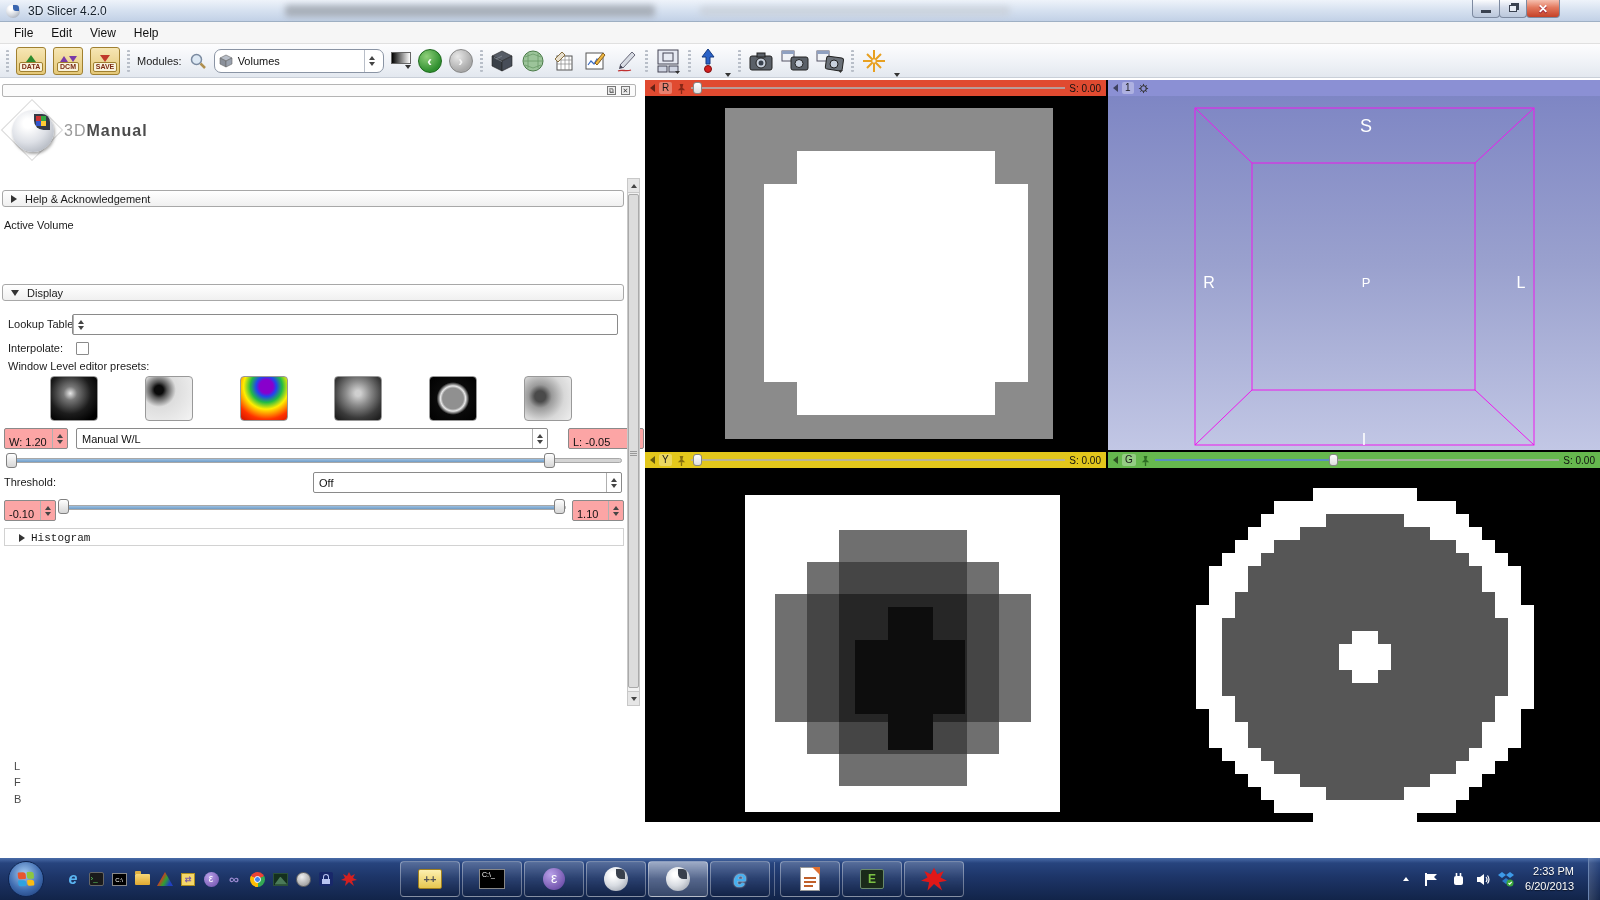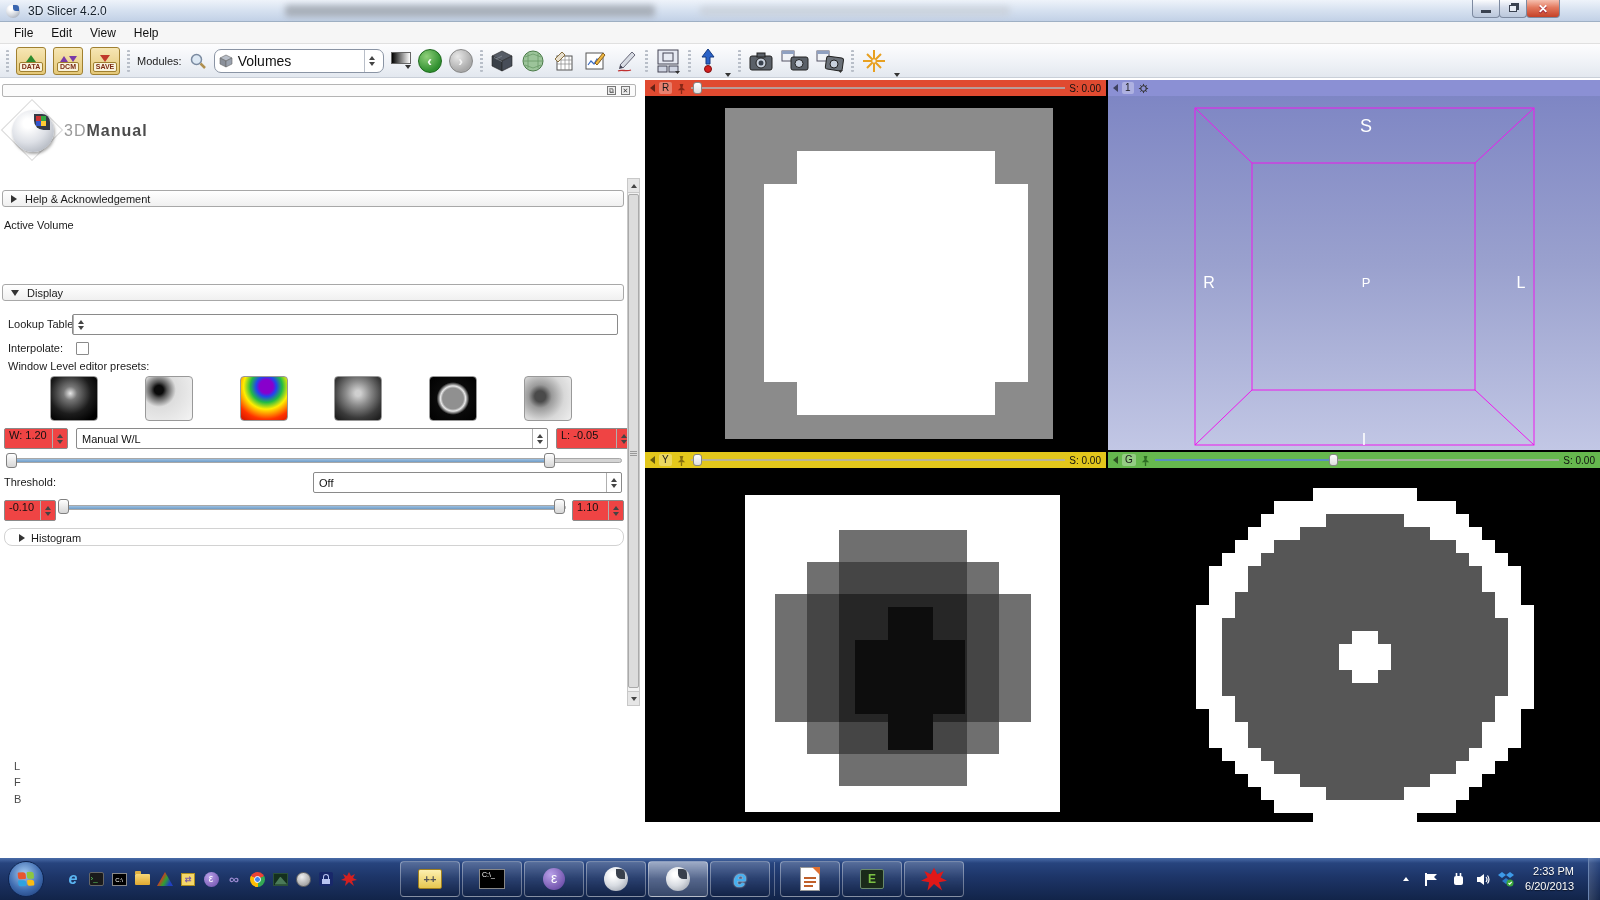--- a/index.html
+++ b/index.html
@@ -43,21 +43,21 @@
     border-radius:2px; padding:0 2px; margin-bottom:2px; line-height:8px; }
   .arrow-up { width:0; height:0; border-left:5px solid transparent; border-right:5px solid transparent; border-bottom:7px solid #2e8b2e; }
   .arrow-dn { width:0; height:0; border-left:5px solid transparent; border-right:5px solid transparent; border-top:7px solid #c0392b; }
   .arrow-ud { display:flex; gap:1px; }
   .arrow-ud i { display:block; width:0; height:0; }
   .arrow-ud .u { border-left:4px solid transparent; border-right:4px solid transparent; border-bottom:6px solid #7a3aa8; }
   .arrow-ud .d { border-left:4px solid transparent; border-right:4px solid transparent; border-top:6px solid #7a3aa8; }
   .modules-label { font-size:11px; color:#222; }
   .mod-combo { width:170px; height:24px; background:#fff; border:1px solid #8a94a4; border-radius:7px;
     display:flex; align-items:center; padding:0 4px; gap:5px; position:relative; }
-  .mod-combo .txt { font-size:14px; color:#111; flex:1; }
+  .mod-combo .txt { font-size:11px; color:#111; flex:1; }
   .combo-spin { width:15px; align-self:stretch; border-left:1px solid #b8bec8; display:flex; flex-direction:column; align-items:center; justify-content:center; gap:2px; }
   .tri-u3 { width:0;height:0;border-left:3px solid transparent;border-right:3px solid transparent;border-bottom:4px solid #444; }
   .tri-d3 { width:0;height:0;border-left:3px solid transparent;border-right:3px solid transparent;border-top:4px solid #444; }
   .tri-d3s { width:0;height:0;border-left:3px solid transparent;border-right:3px solid transparent;border-top:4px solid #333; align-self:flex-end; }
   .swatch { width:20px; height:12px; background:linear-gradient(90deg,#000,#fff); border:1px solid #666; }
   .navbtn { width:24px; height:24px; border-radius:50%; display:flex; align-items:center; justify-content:center;
     color:#fff; font-weight:bold; font-size:14px; }
   .navbtn.back { background:radial-gradient(circle at 35% 30%,#8fd07a,#2f8f2f 70%); border:1px solid #1e6a1e; }
   .navbtn.fwd { background:radial-gradient(circle at 35% 30%,#e8e8e8,#a8a8a8 70%); border:1px solid #888; color:#f4f4f4; }
 
@@ -78,38 +78,38 @@
 
   .secbar { left:2px; width:622px; height:17px; border:1px solid #a8a8a8; border-radius:3px;
     background:linear-gradient(#ffffff,#f0f0f0); display:flex; align-items:center; gap:8px; padding-left:8px; }
   .secbar .lbl { font-size:11px; color:#1a1a1a; }
   .tri-r { width:0; height:0; border-left:6px solid #333; border-top:4px solid transparent; border-bottom:4px solid transparent; }
   .tri-d { width:0; height:0; border-top:6px solid #333; border-left:4px solid transparent; border-right:4px solid transparent; }
 
   .flabel { font-size:11px; color:#1a1a1a; }
   .combo { height:21px; background:#fff; border:1px solid #8a8a8a; border-radius:2px; display:flex; align-items:center; }
   .combo .txt { font-size:11px; color:#111; padding-left:5px; flex:1; }
-  .spinbox { height:21px; background:#ef4444; border:1px solid #8a8a8a; border-radius:2px; display:flex; align-items:flex-start; }
+  .spinbox { height:21px; background:#fca5a5; border:1px solid #8a8a8a; border-radius:2px; display:flex; align-items:flex-end; }
   .spinbox .txt { font-size:11px; color:#111; padding-left:4px; flex:1; }
   .spin-arrows { width:15px; align-self:stretch; border-left:1px solid #b0b0b0; display:flex; flex-direction:column; align-items:center; justify-content:center; gap:2px; }
   .checkbox { width:13px; height:13px; border:1px solid #8a8a8a; background:#fff; border-radius:1px; }
 
   .thumb { top:298px; width:48px; height:45px; border:1px solid #999; border-radius:4px; }
   .t1 { background:radial-gradient(ellipse at 42% 38%,#e8e8e8 0%,#777 18%,#1c1c1c 55%,#000 85%); }
   .t2 { background:radial-gradient(circle at 28% 30%,#0a0a0a 10%,#555 18%,#ddd 38%,#f4f4f4 100%); }
   .t3 { background:radial-gradient(circle at 55% 22%,#8800cc 0 16%,#2244ee 24%,#22bb44 38%,#ffee00 54%,#ff3300 78%,#cc1100 100%); }
   .t4 { background:radial-gradient(circle at 50% 38%,#cfcfcf 8%,#8a8a8a 35%,#3a3a3a 70%,#161616 100%); }
   .t5 { background:radial-gradient(circle at 50% 50%,#909090 0 33%,#e8e8e8 40%,#0a0a0a 52%,#000 100%); }
   .t6 { background:radial-gradient(circle at 33% 45%,#4a4a4a 0 14%,#9a9a9a 30%,#d8d8d8 62%,#efefef 100%); }
 
   .slider-track { height:5px; background:#d4d4d4; border:1px solid #a8a8a8; border-radius:3px; }
   .slider-fill { position:absolute; top:0; bottom:0; background:linear-gradient(#9cc0e2,#6f9cc6); border-radius:3px; }
   .slider-handle { position:absolute; width:11px; height:15px; background:linear-gradient(#ffffff,#d6d6d6); border:1px solid #808080; border-radius:3px; }
 
-  .groovebox { border:1px solid #d2d2d2; box-shadow:inset 0 0 0 1px #fff; border-radius:8px; }
+  .groovebox { border:1px solid #d2d2d2; box-shadow:inset 0 0 0 1px #fff; border-radius:0;font-family:Liberation Mono, monospace; }
   .groove-label { position:absolute; left:10px; top:3px; display:flex; gap:6px; align-items:center; background:#fff; padding:0 4px; }
 
   .vscroll { left:627px; top:100px; width:13px; height:528px; background:#f2f2f2; border:1px solid #c8c8c8; }
   .vs-btn { left:0; width:11px; height:14px; background:#e6e6e6; border-bottom:1px solid #c8c8c8; display:flex; align-items:center; justify-content:center; }
   .vs-thumb { left:0; top:15px; width:11px; height:494px; background:#dcdcdc; border:1px solid #aaa; border-radius:2px; }
   .vs-grip { left:2px; top:272px; width:7px; height:5px; background:repeating-linear-gradient(180deg,#999 0 1px,transparent 1px 2px); }
 
   .probe-letter { left:14px; font-size:11px; color:#4a4a4a; }
 
   
@@ -351,21 +351,21 @@
             <i class="tri-d3"></i>
           </div>
       </div>
       <div class="abs combo" style="left:76px;top:350px;width:472px;">
         <span class="txt">Manual W/L</span>
         <div class="spin-arrows">
             <i class="tri-u3"></i>
             <i class="tri-d3"></i>
           </div>
       </div>
-      <div class="abs spinbox" style="left:556px;top:350px;width:76px;">
+      <div class="abs spinbox" style="left:568px;top:350px;width:76px;">
         <span class="txt">L: -0.05</span>
         <div class="spin-arrows">
             <i class="tri-u3"></i>
             <i class="tri-d3"></i>
           </div>
       </div>
 
       <div class="abs slider-track" style="left:6px;top:380px;width:616px;">
         <div class="slider-fill" style="left:6px;width:540px;"></div>
       </div>

